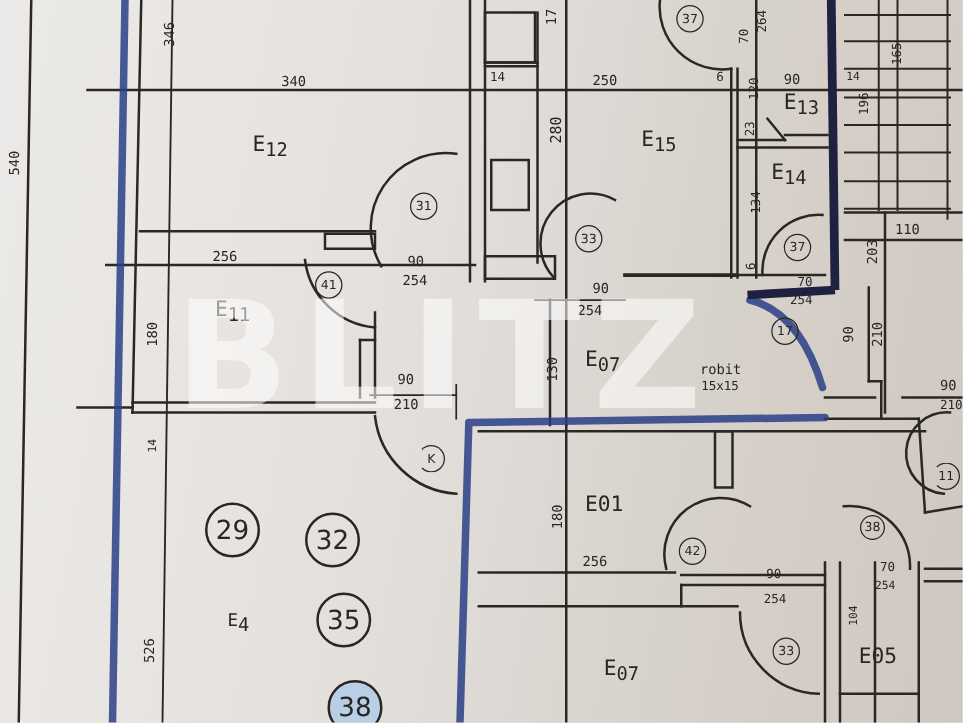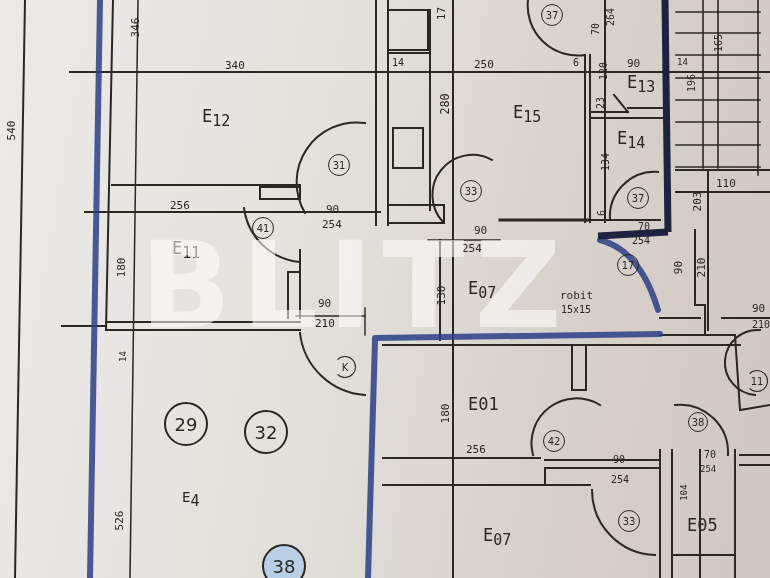--- a/index.html
+++ b/index.html
@@ -19,21 +19,21 @@
     }
     .room { font-size: 17px; }
     .room sub { font-size: 15px; vertical-align: -4px; }
     .dim { font-size: 11px; }
     .vert { transform: rotate(-90deg); transform-origin: center center; }
     .circ {
       position: absolute; border: 1.6px solid #2a2622; border-radius: 50%;
       display: flex; align-items: center; justify-content: center;
       font-family: "DejaVu Sans", sans-serif; color: #2a2622;
     }
-    .circ.big { width: 40px; height: 40px; font-size: 18px; border-width: 2px; }
+    .circ.big { width: 40px; height: 40px; font-size: 21px; border-width: 2px; }
     .circ.small { width: 20px; height: 20px; font-size: 10px; }
     .circ.blue { background: #b8cfe6; }
     .watermark {
       position: absolute; left: 140px; top: 236px; width: 480px; height: 100px;
       font-family: "DejaVu Sans", sans-serif; font-weight: bold;
       font-size: 120px; line-height: 100px; letter-spacing: 10px;
       color: rgba(255,255,255,0.55); pointer-events: none;
     }
   </style>
 </head>
@@ -215,16 +215,17 @@
   <div class="circ small" style="left:627px;top:187px">37</div>
   <div class="circ small" style="left:617px;top:254px">17</div>
   <div class="circ small" style="left:543px;top:430px">42</div>
   <div class="circ small" style="left:688px;top:412px;width:18px;height:18px">38</div>
   <div class="circ small" style="left:618px;top:510px">33</div>
   <div class="circ small" style="left:334px;top:356px;border-left-color:transparent">K</div>
   <div class="circ small" style="left:746px;top:370px;border-left-color:transparent">11</div>
 
   <div class="circ big" style="left:164px;top:402px">29</div>
   <div class="circ big" style="left:244px;top:410px">32</div>
+  <div class="circ big" style="left:253px;top:474px">35</div>
   <div class="circ big blue" style="left:262px;top:544px">38</div>
 
   <div class="watermark">BLITZ</div>
 </div>
 
 </body></html>

